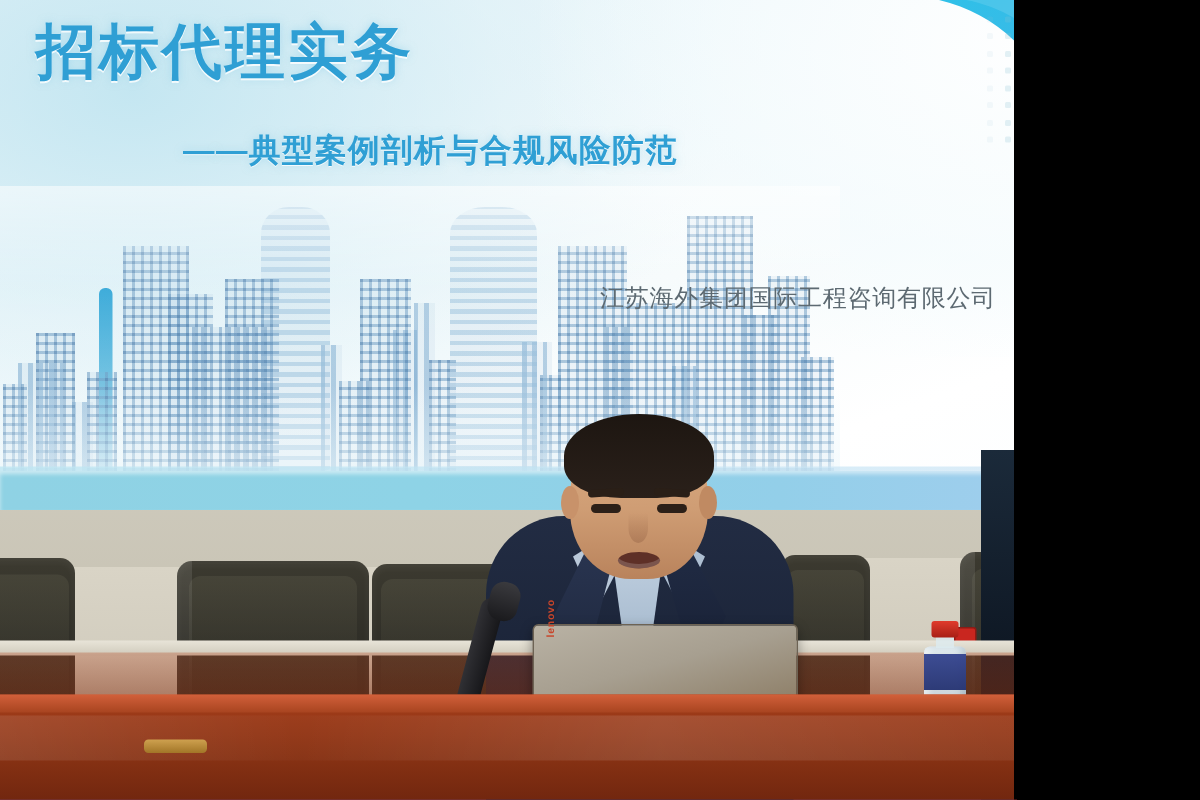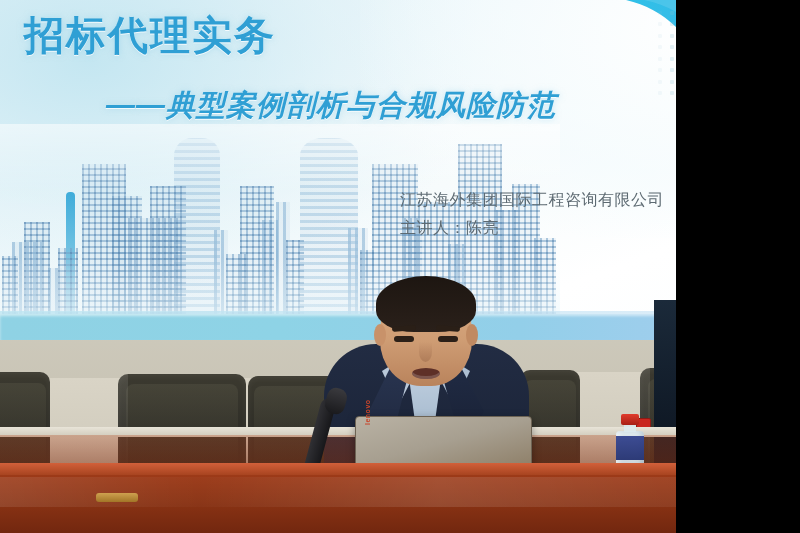--- a/index.html
+++ b/index.html
@@ -46,23 +46,23 @@
   .cyan-band{position:absolute;left:0;bottom:0;width:100%;height:26px;
     background:linear-gradient(90deg,#8fd2e4 0%,#8ed3e6 35%,#93cfe9 65%,#a8cdf0 100%);
     box-shadow:inset 0 2px 3px rgba(255,255,255,.55);}
   .cyan-band:after{content:"";position:absolute;left:0;top:-3px;width:100%;height:3px;
     background:linear-gradient(90deg,rgba(190,230,242,.8),rgba(200,225,245,.6));}
 
   
   .slide-title{position:absolute;left:24px;top:12px;font-size:40px;line-height:1.15;
     letter-spacing:2px;font-weight:700;color:#2f9fd4;
     text-shadow:0 1px 0 rgba(255,255,255,.8),0 0 6px rgba(140,205,232,.55);}
-  .slide-sub{position:absolute;left:106px;top:86px;font-size:29px;letter-spacing:1px;
+  .slide-sub{position:absolute;left:122px;top:86px;font-size:21px;letter-spacing:1px;
     font-weight:700;color:#2f9fd4;white-space:nowrap;
-    text-shadow:0 1px 0 rgba(255,255,255,.8),0 0 6px rgba(140,205,232,.5);font-style:italic;}
+    text-shadow:0 1px 0 rgba(255,255,255,.8),0 0 6px rgba(140,205,232,.5);}
   .slide-meta{position:absolute;left:400px;top:186px;width:340px;text-align:left;
     color:#5d6a72;font-size:16px;line-height:1.75;letter-spacing:.5px;}
   .slide-meta div{white-space:nowrap;}
 
   
   .wall-panel{position:absolute;background:linear-gradient(180deg,#d9d4c6,#cbc6b7);}
   .chair{position:absolute;background:linear-gradient(180deg,#3c3a30 0%,#2f2e27 45%,#26251f 100%);
     border-radius:10px 10px 4px 4px;box-shadow:inset 0 2px 6px rgba(255,255,255,.06);}
   .chair .pad{position:absolute;left:6%;top:8%;width:88%;height:72%;border-radius:8px;
     background:linear-gradient(180deg,rgba(80,78,64,.55),rgba(40,39,32,.25));}
@@ -301,21 +301,20 @@
         <div class="bld win" style="left: 2px; width: 16px; height: 58px;"></div>
       <div class="city-fade"></div>
     </div>
 
     <div class="cyan-band"></div>
 
     <div class="slide-title">招标代理实务</div>
     <div class="slide-sub">——典型案例剖析与合规风险防范</div>
     <div class="slide-meta">
       <div>江苏海外集团国际工程咨询有限公司</div>
-      <div>主讲人：陈亮</div>
     </div>
   </div>
 
   <div class="wall-panel" style="left:36px;top:378px;width:288px;height:128px;"></div>
   <div class="wall-panel" style="left:556px;top:372px;width:150px;height:120px;"></div>
 
   <div class="chair" style="left:-14px;top:372px;width:64px;height:132px;">
     <div class="pad"></div>
 
   </div>

